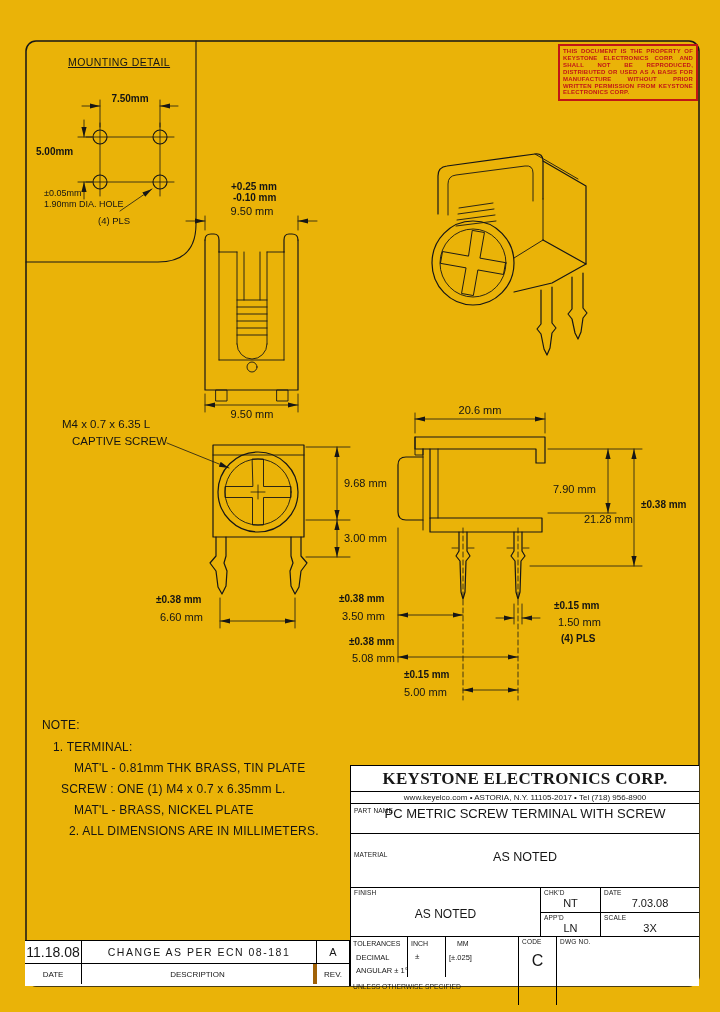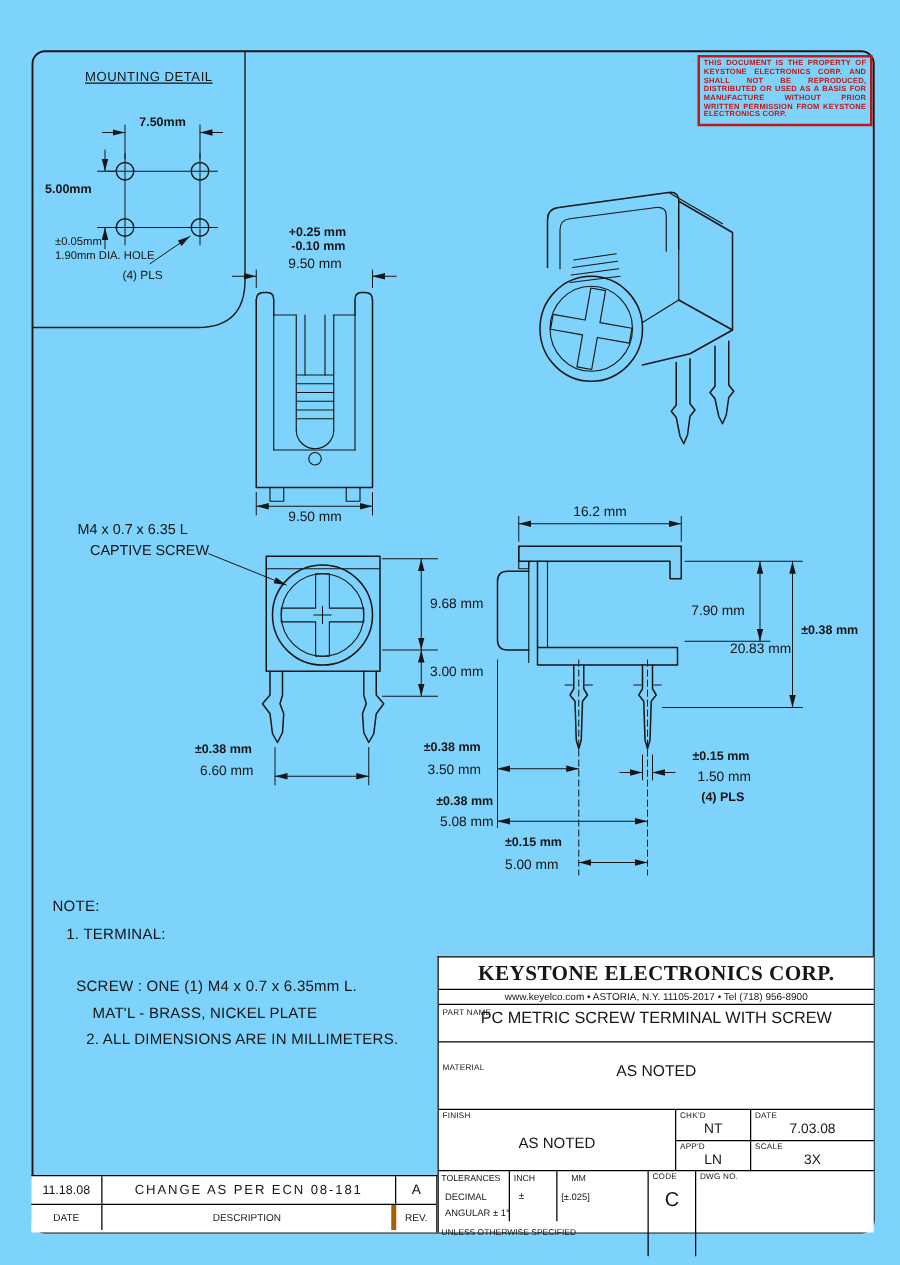--- a/index.html
+++ b/index.html
@@ -1,18 +1,18 @@
 <!DOCTYPE html>
 <html><head>
 <meta charset="utf-8">
 <style>
   * { box-sizing: border-box; margin: 0; padding: 0; }
   html, body { background: #ffffff; }
   .sheet {
-    position: relative; width: 720px; height: 1012px; background: #7dd3fc;
+    position: relative; width: 720px; height: 1012px; background: #eab308;
     font-family: "Liberation Sans", sans-serif; color: #161616; overflow: hidden;
   }
   svg.art { position: absolute; left: 0; top: 0; }
   .lbl { position: absolute; white-space: nowrap; line-height: 1.1; color: #141414; }
   .dim   { font-size: 11px; }
   .dimsm { font-size: 10px; font-weight: bold; }
   .note-line { font-size: 12px; letter-spacing: 0.2px; }
   .notice {
     position: absolute; left: 558px; top: 44px; width: 140px; height: 57px;
     border: 2px solid #c11616; color: #c11616; font-size: 6px; font-weight: bold;
@@ -210,36 +210,37 @@
   <div class="lbl dim" style="left:224px; top:205px; width:56px; text-align:center">9.50 mm</div>
   <div class="lbl dim" style="left:224px; top:408px; width:56px; text-align:center">9.50 mm</div>
 
   <div class="lbl" style="left:62px; top:418px; font-size:11.5px">M4 x 0.7 x 6.35 L</div>
   <div class="lbl" style="left:72px; top:435px; font-size:11.5px">CAPTIVE SCREW</div>
   <div class="lbl dim" style="left:344px; top:477px">9.68 mm</div>
   <div class="lbl dim" style="left:344px; top:532px">3.00 mm</div>
   <div class="lbl dimsm" style="left:156px; top:594px">±0.38 mm</div>
   <div class="lbl dim" style="left:160px; top:611px">6.60 mm</div>
 
-  <div class="lbl dim" style="left:445px; top:404px; width:70px; text-align:center">16.2 mm</div>
+  <div class="lbl dim" style="left:445px; top:404px; width:70px; text-align:center">20.6 mm</div>
   <div class="lbl dim" style="left:553px; top:483px">7.90 mm</div>
   <div class="lbl dimsm" style="left:641px; top:499px">±0.38 mm</div>
-  <div class="lbl dim" style="left:584px; top:513px">20.83 mm</div>
+  <div class="lbl dim" style="left:584px; top:513px">21.28 mm</div>
   <div class="lbl dimsm" style="left:339px; top:593px">±0.38 mm</div>
   <div class="lbl dim" style="left:342px; top:610px">3.50 mm</div>
   <div class="lbl dimsm" style="left:554px; top:600px">±0.15 mm</div>
   <div class="lbl dim" style="left:558px; top:616px">1.50 mm</div>
   <div class="lbl dimsm" style="left:561px; top:633px">(4) PLS</div>
   <div class="lbl dimsm" style="left:349px; top:636px">±0.38 mm</div>
   <div class="lbl dim" style="left:352px; top:652px">5.08 mm</div>
   <div class="lbl dimsm" style="left:404px; top:669px">±0.15 mm</div>
   <div class="lbl dim" style="left:404px; top:686px">5.00 mm</div>
 
   <div class="lbl note-line" style="left:42px; top:719px">NOTE:</div>
   <div class="lbl note-line" style="left:53px; top:741px">1. TERMINAL:</div>
+  <div class="lbl note-line" style="left:74px; top:762px">MAT'L - 0.81mm THK BRASS, TIN PLATE</div>
   <div class="lbl note-line" style="left:61px; top:783px">SCREW : ONE (1) M4 x 0.7 x 6.35mm L.</div>
   <div class="lbl note-line" style="left:74px; top:804px">MAT'L - BRASS, NICKEL PLATE</div>
   <div class="lbl note-line" style="left:69px; top:825px">2. ALL DIMENSIONS ARE IN MILLIMETERS.</div>
 
   <div class="tb">
     <div class="row" style="height:26px; text-align:center">
       <div style="font-family:'Liberation Serif', serif; font-weight:bold; font-size:17px; padding-top:3px; letter-spacing:0.3px">KEYSTONE ELECTRONICS CORP.</div>
     </div>
     <div class="row" style="height:12px; text-align:center; font-size:8px; padding-top:1px">www.keyelco.com  •  ASTORIA, N.Y. 11105-2017  •  Tel (718) 956-8900</div>
     <div class="row" style="height:28px">
@@ -296,21 +297,21 @@
         <div style="font-size:16px; text-align:center; margin-top:15px">C</div>
       </div>
       <div style="flex:1; position:relative">
         <span class="cell-label">DWG NO.</span>
       </div>
     </div>
   </div>
 
   <div class="rev">
     <div style="display:flex; height:23px; border-bottom:1px solid #000">
-      <div class="rc" style="width:57px; border-right:1px solid #000; font-size:10px">11.18.08</div>
+      <div class="rc" style="width:57px; border-right:1px solid #000; font-size:14px">11.18.08</div>
       <div class="rc" style="flex:1; border-right:1px solid #000; font-size:10.5px; letter-spacing:1.5px">CHANGE AS PER ECN 08-181</div>
       <div class="rc" style="width:32px; font-size:11px">A</div>
     </div>
     <div style="display:flex; height:20px">
       <div class="rc hdr" style="width:57px; border-right:1px solid #000">DATE</div>
       <div class="rc hdr" style="flex:1; border-right:4px solid #a16207">DESCRIPTION</div>
       <div class="rc hdr" style="width:32px">REV.</div>
     </div>
   </div>
 

